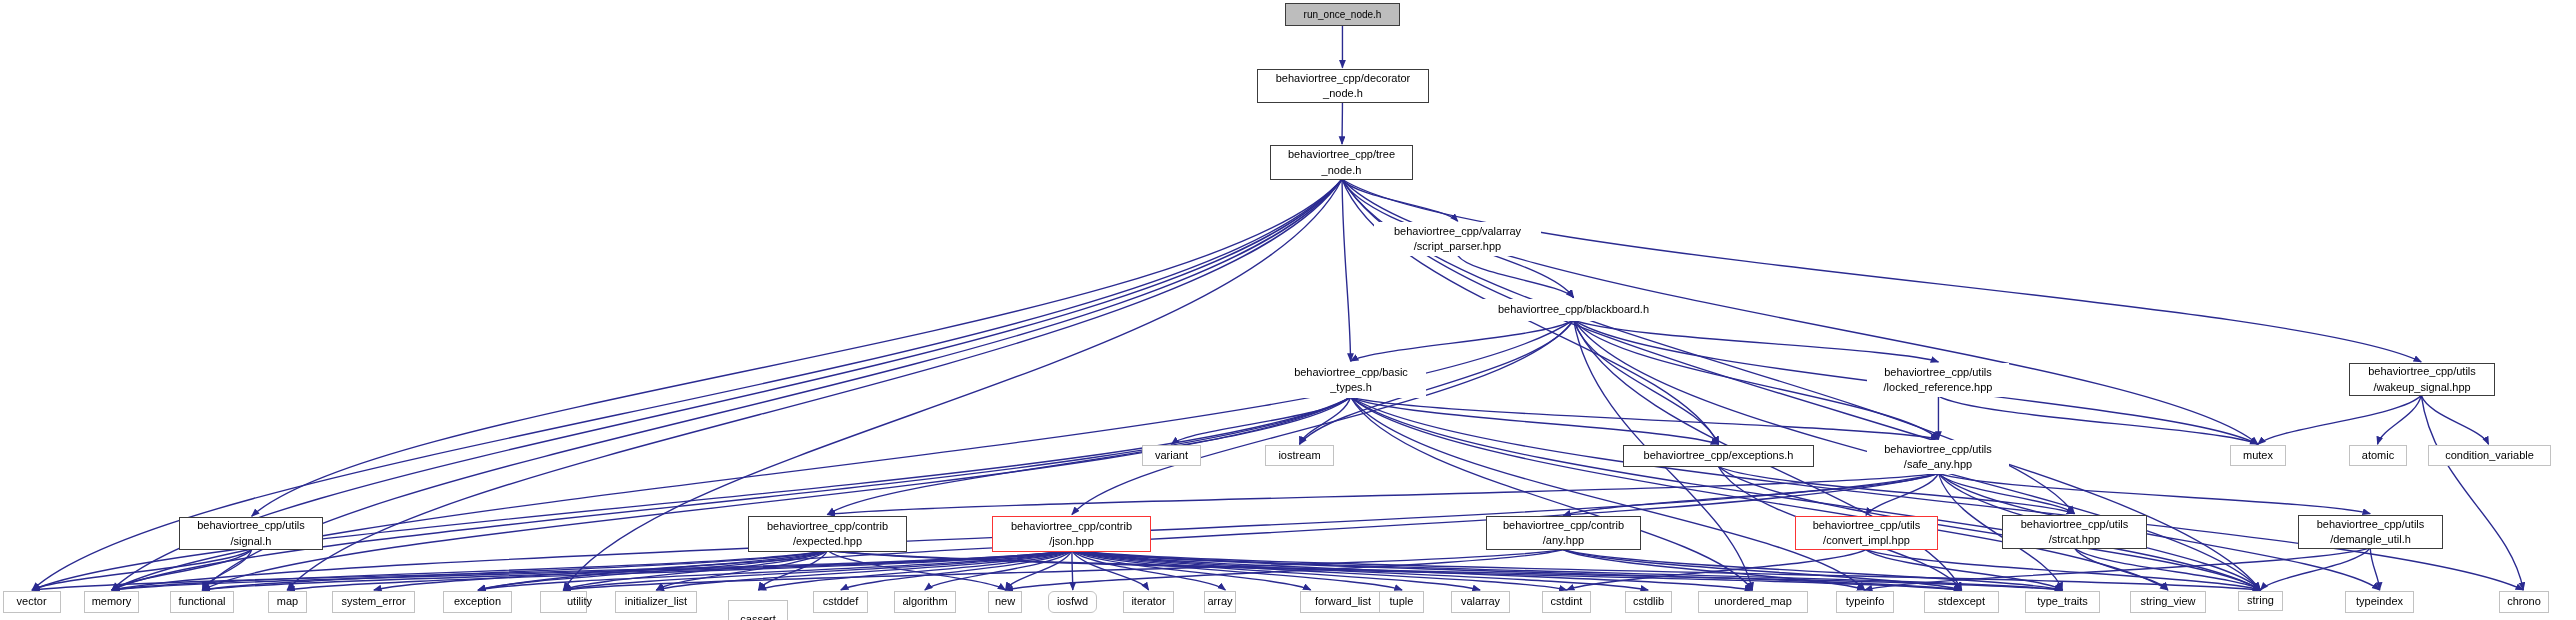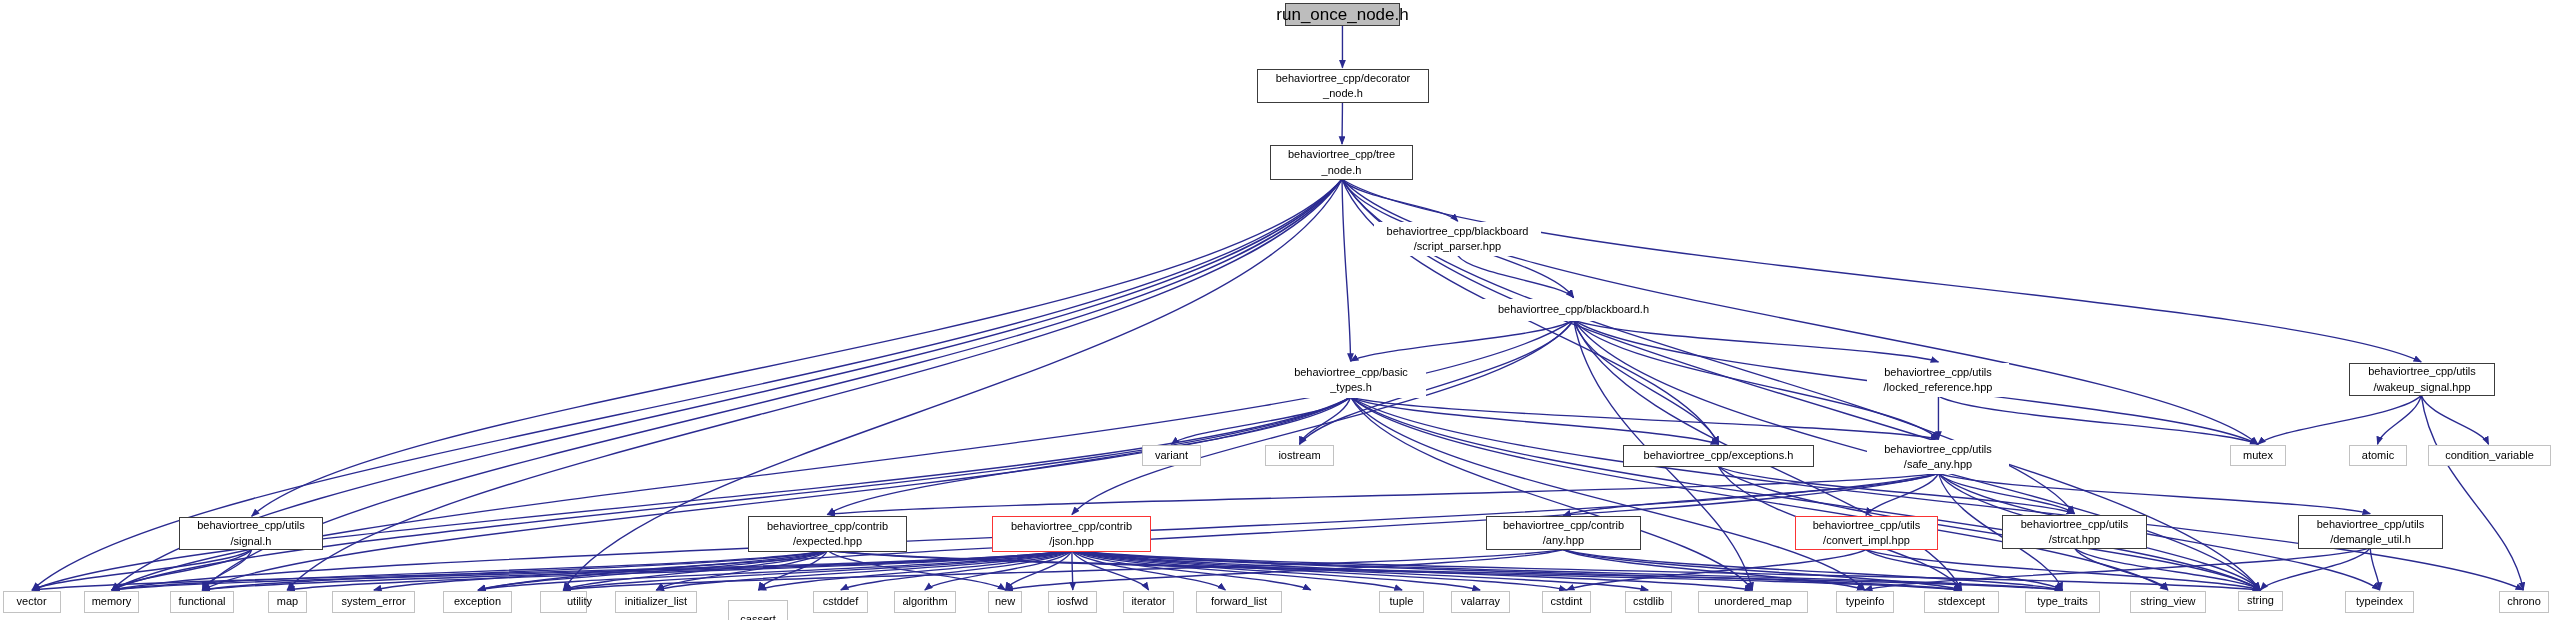--- a/index.html
+++ b/index.html
@@ -32,21 +32,21 @@
     white-space: pre;
     font-size: 11px;
     line-height: 15.4px;
     color: #000000;
     z-index: 2;
     cursor: default;
   }
   .gnode.root {
     background: #bdbdbd;
     border: 1.7px solid #3c3c3c;
-    font-size: 17px;
+    font-size: 10px;
   }
   .gnode.internal {
     border: 1.7px solid #3c3c3c;
     cursor: pointer;
   }
   .gnode.truncated {
     border: 1.7px solid #fb3434;
     cursor: pointer;
   }
   .gnode.std {
@@ -178,21 +178,21 @@
         <path d="M2763.5,639 C2764.82,661.05 2773.18,670.85 2774.5,688" fill="none" stroke="#2a2a90" stroke-width="1.6" marker-end="url(#arrow)"></path>
         <path d="M2763.5,639 C2692.76,661.05 2244.74,670.85 2174,688" fill="none" stroke="#2a2a90" stroke-width="1.6" marker-end="url(#arrow)"></path>
       </g>
   </svg>
   <div id="node-layer">
       <div class="gnode root" style="left: 1285px; top: 3.4px; width: 115px; height: 23px; background: rgb(189, 189, 189);">run_once_node.h</div>
       <div class="gnode internal" style="left: 1257px; top: 69px; width: 172px; height: 34px;">behaviortree_cpp/decorator
 _node.h</div>
       <div class="gnode internal" style="left: 1270px; top: 145px; width: 143px; height: 35px;">behaviortree_cpp/tree
 _node.h</div>
-      <div class="gnode thin" style="left: 1374px; top: 222px; width: 167px; height: 34px;">behaviortree_cpp/blackboard
+      <div class="gnode thin" style="left: 1374px; top: 222px; width: 167px; height: 34px;">behaviortree_cpp/valarray
 /script_parser.hpp</div>
       <div class="gnode thin" style="left: 1477px; top: 299px; width: 193px; height: 22px;">behaviortree_cpp/blackboard.h</div>
       <div class="gnode thin" style="left: 1276px; top: 362px; width: 150px; height: 36px;">behaviortree_cpp/basic
 _types.h</div>
       <div class="gnode thin" style="left: 1867px; top: 363px; width: 142px; height: 34px;">behaviortree_cpp/utils
 /locked_reference.hpp</div>
       <div class="gnode internal" style="left: 2349px; top: 363px; width: 146px; height: 33px;">behaviortree_cpp/utils
 /wakeup_signal.hpp</div>
       <div class="gnode std" style="left: 1142px; top: 445px; width: 59px; height: 21.4px;">variant</div>
       <div class="gnode std" style="left: 1265px; top: 445px; width: 69px; height: 21.4px;">iostream</div>
@@ -221,24 +221,24 @@
       <div class="gnode std" style="left: 170px; top: 591px; width: 64px; height: 22px;">functional</div>
       <div class="gnode std" style="left: 268px; top: 591px; width: 39px; height: 22px;">map</div>
       <div class="gnode std" style="left: 332px; top: 591px; width: 83px; height: 22px;">system_error</div>
       <div class="gnode std" style="left: 443px; top: 591px; width: 69px; height: 22px;">exception</div>
       <div class="gnode std" style="left: 540px; top: 591px; width: 47px; height: 22px; padding-left: 32px;">utility</div>
       <div class="gnode std" style="left: 615px; top: 591px; width: 82px; height: 22px;">initializer_list</div>
       <div class="gnode std" style="left: 728px; top: 600px; width: 60px; height: 40px; text-align: right;">cassert</div>
       <div class="gnode std" style="left: 813px; top: 591px; width: 55px; height: 22px;">cstddef</div>
       <div class="gnode std" style="left: 894px; top: 591px; width: 62px; height: 22px;">algorithm</div>
       <div class="gnode std" style="left: 988px; top: 591px; width: 34px; height: 22px;">new</div>
-      <div class="gnode std" style="left: 1048px; top: 591px; width: 49px; height: 22px;">iosfwd</div>
+      <div class="gnode std" style="left: 1048px; top: 591px; width: 49px; height: 22px; border-radius: 6px;">iosfwd</div>
       <div class="gnode std" style="left: 1123px; top: 591px; width: 51px; height: 22px;">iterator</div>
       <div class="gnode std" style="left: 1204px; top: 591px; width: 32px; height: 22px;">array</div>
-      <div class="gnode std" style="left: 1196px; top: 591px; width: 86px; height: 22px;">forward_list</div>
+      <div class="gnode std" style="left: 1300px; top: 591px; width: 86px; height: 22px;">forward_list</div>
       <div class="gnode std" style="left: 1379px; top: 591px; width: 45px; height: 22px;">tuple</div>
       <div class="gnode std" style="left: 1451px; top: 591px; width: 59px; height: 22px;">valarray</div>
       <div class="gnode std" style="left: 1542px; top: 591px; width: 49px; height: 22px;">cstdint</div>
       <div class="gnode std" style="left: 1625px; top: 591px; width: 47px; height: 22px;">cstdlib</div>
       <div class="gnode std" style="left: 1698px; top: 591px; width: 110px; height: 22px;">unordered_map</div>
       <div class="gnode std" style="left: 1836px; top: 591px; width: 58px; height: 22px; text-align: right;">typeinfo</div>
       <div class="gnode std" style="left: 1924px; top: 591px; width: 75px; height: 22px;">stdexcept</div>
       <div class="gnode std" style="left: 2025px; top: 591px; width: 75px; height: 22px;">type_traits</div>
       <div class="gnode std" style="left: 2130px; top: 591px; width: 76px; height: 22px;">string_view</div>
       <div class="gnode std" style="left: 2238px; top: 591px; width: 45px; height: 20px;">string</div>

